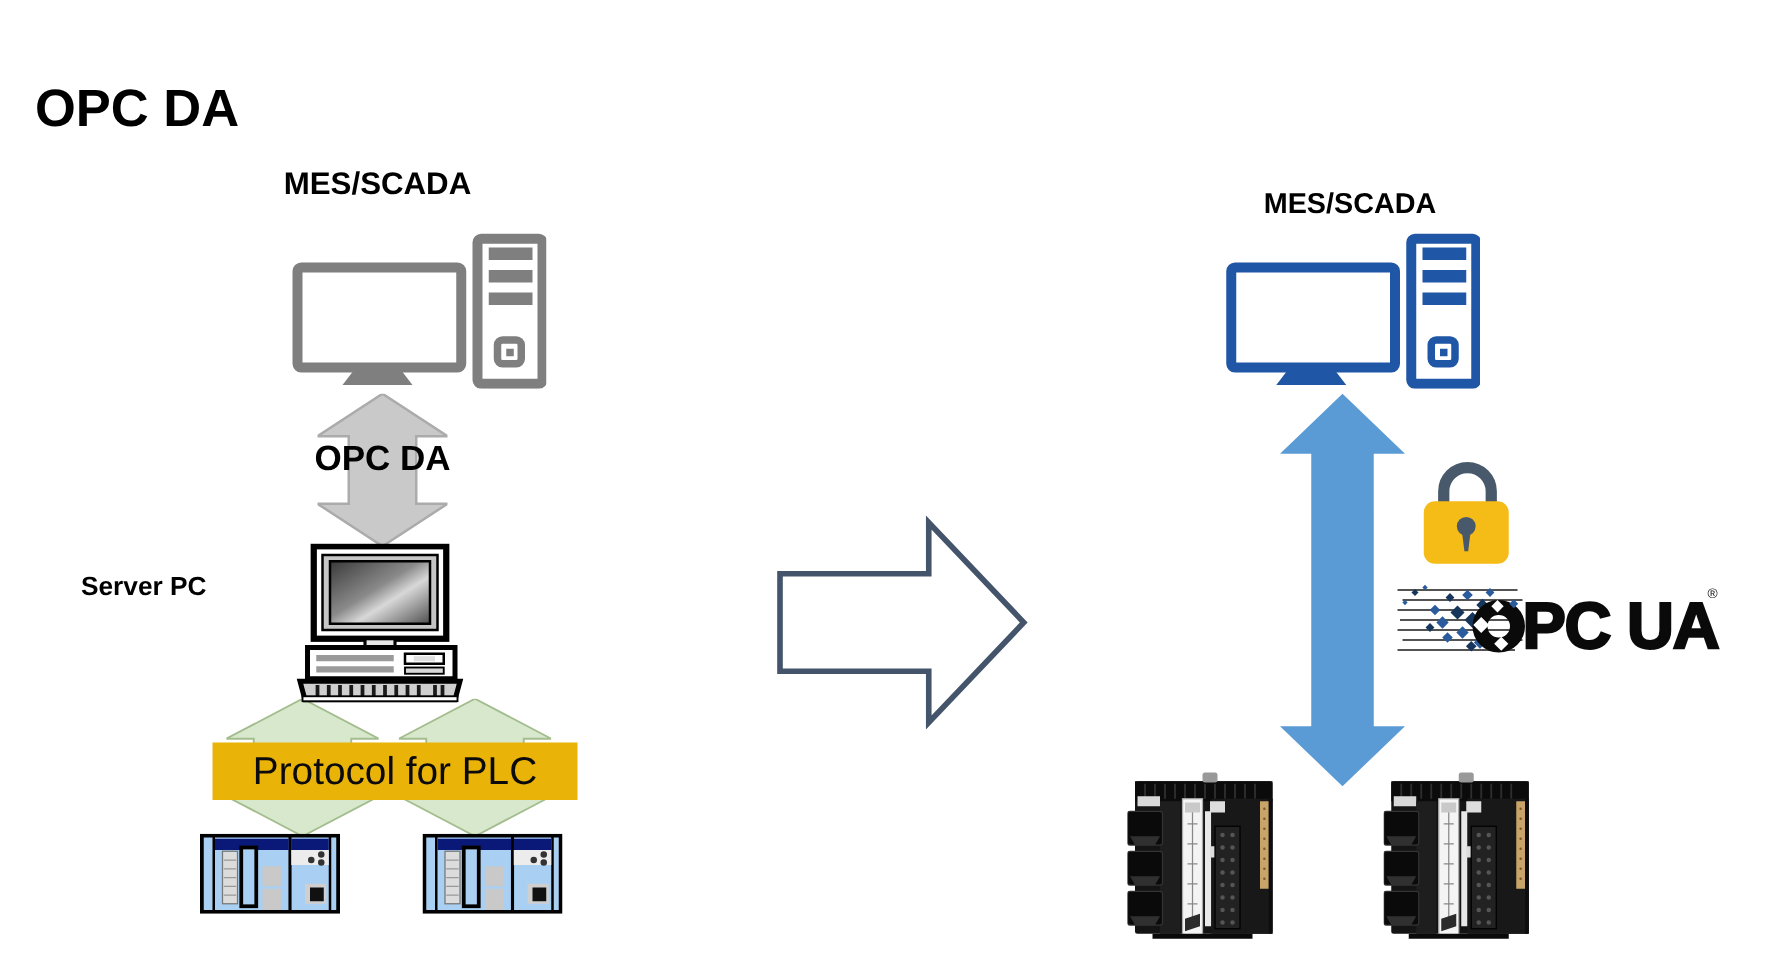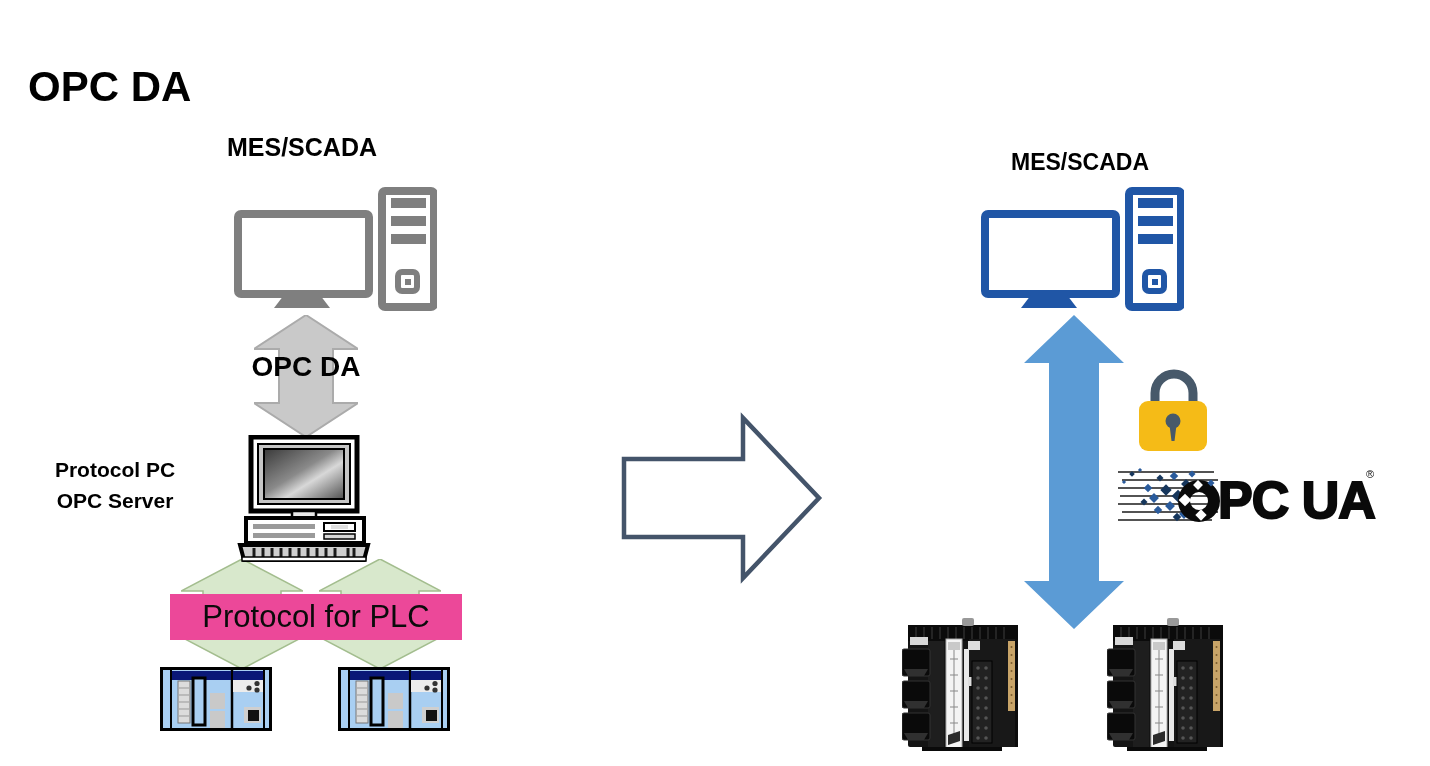--- a/index.html
+++ b/index.html
@@ -15,21 +15,21 @@
   html,body{margin:0;padding:0;}
   body{font-family:"Liberation Sans", sans-serif; background:#fff;}
   .stage{position:relative; width:1430px; height:766px; background:var(--background); overflow:hidden;margin-top:45px;}
   .abs{position:absolute;}
   .title{font-size:42px; font-weight:bold; color:var(--title_text); letter-spacing:0px; white-space:nowrap;}
   .mes{font-weight:bold; color:var(--title_text); text-align:center; white-space:nowrap;}
   .mes-left{font-size:25px;}
   .mes-right{font-size:23px;}
   .arrow-label{font-size:28px; font-weight:bold; color:var(--title_text); text-align:center; z-index:5;}
   .server-label{font-size:21px; font-weight:bold; color:var(--title_text); text-align:center; line-height:31px;}
-  .protocol-box{background:#ec4899; z-index:4; display:flex; align-items:center; justify-content:center;}
+  .protocol-box{background:#eab308; z-index:4; display:flex; align-items:center; justify-content:center;}
   .protocol-text{font-size:31px; font-weight:400; color:#0b0b0b; white-space:nowrap;}
   svg{display:block;}
   .z1{z-index:1;} .z2{z-index:2;}
 </style>
 </head>
 <body>
 
 <div class="stage">
 
   <div class="abs title" style="left:28px; top:18px;">OPC DA</div>
@@ -50,22 +50,21 @@
     <rect x="166" y="87" width="19" height="19" rx="4" fill="none" stroke="var(--gray_icon)" stroke-width="6"></rect>
     <rect x="173" y="94" width="6" height="6" fill="var(--gray_icon)"></rect>
   </svg>
 
   <svg class="abs z1" style="left:254px; top:270px;" width="104" height="122" viewBox="0 0 104 122">
     <polygon points="52,0 104,34 79,34 79,88 104,88 52,122 0,88 25,88 25,34 0,34" fill="var(--gray_arrow_fill)" stroke="var(--gray_arrow_stroke)" stroke-width="2"></polygon>
   </svg>
   <div class="abs arrow-label" style="left:226px; top:306px; width:160px;">OPC DA</div>
 
   <div class="abs server-label" style="left:15px; top:409px; width:200px;">
-    <div>Protocol PC</div>
-    <div>OPC Server</div>
+    <div>Server PC</div>
   </div>
 
   <svg class="abs z2" style="left:236px; top:390px;" width="136" height="127" viewBox="0 0 136 127">
     <defs>
       <linearGradient id="crt" x1="0" y1="0" x2="1" y2="1">
         <stop offset="0" stop-color="#3A3A3A"></stop>
         <stop offset="0.45" stop-color="#8A8A8A"></stop>
         <stop offset="0.62" stop-color="#D8D8D8"></stop>
         <stop offset="1" stop-color="#4F4F4F"></stop>
       </linearGradient>

